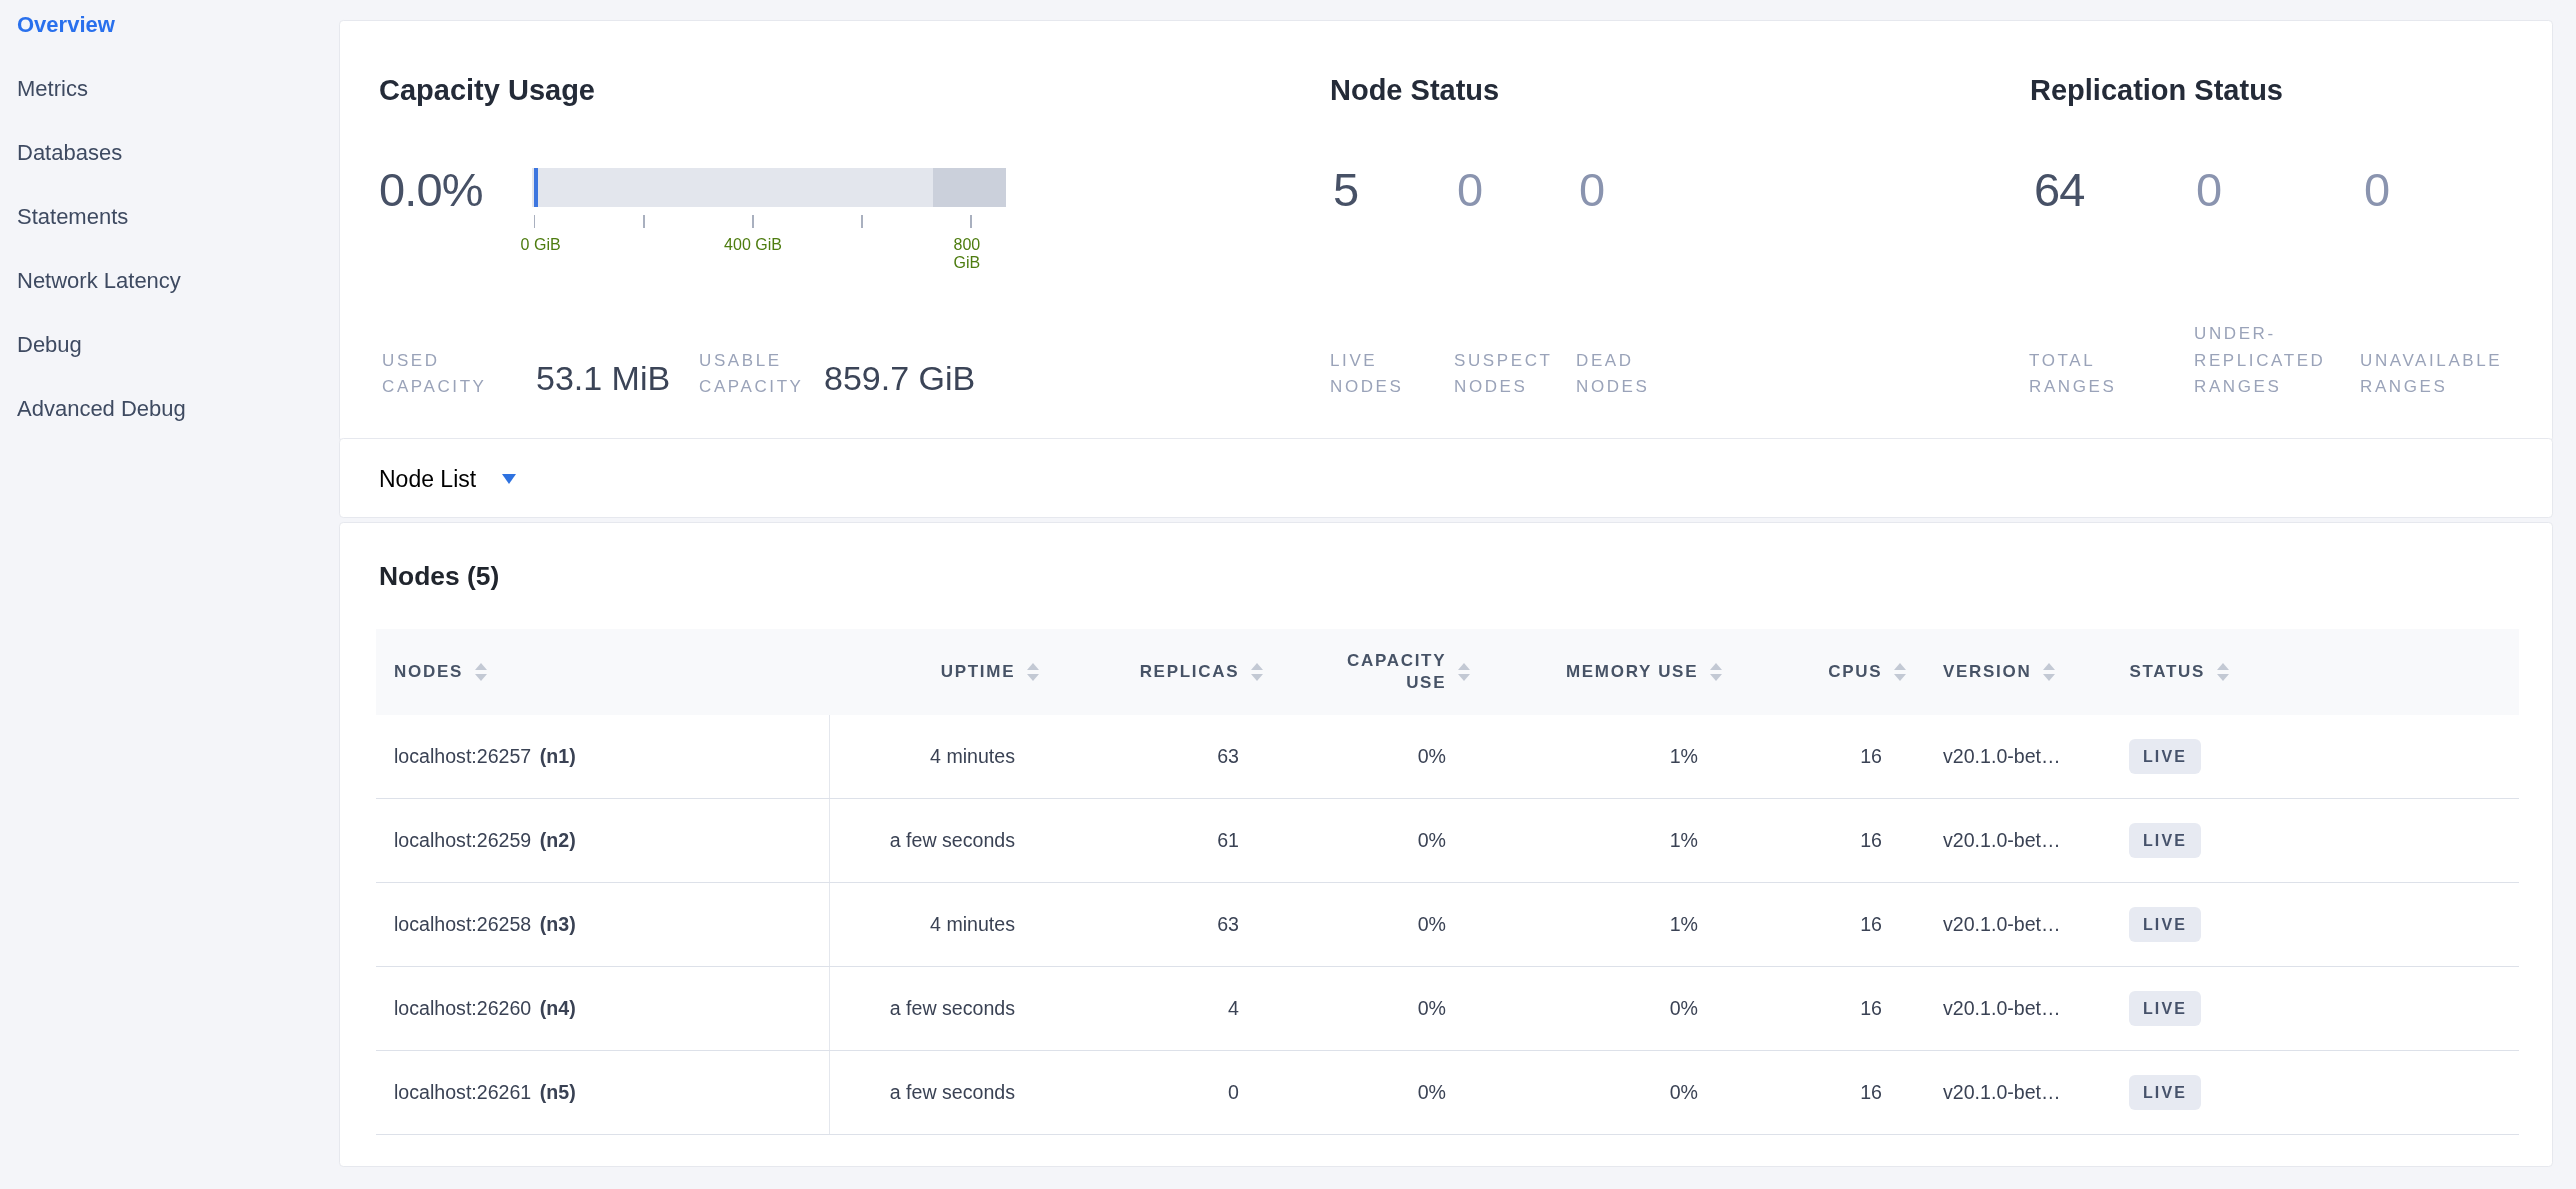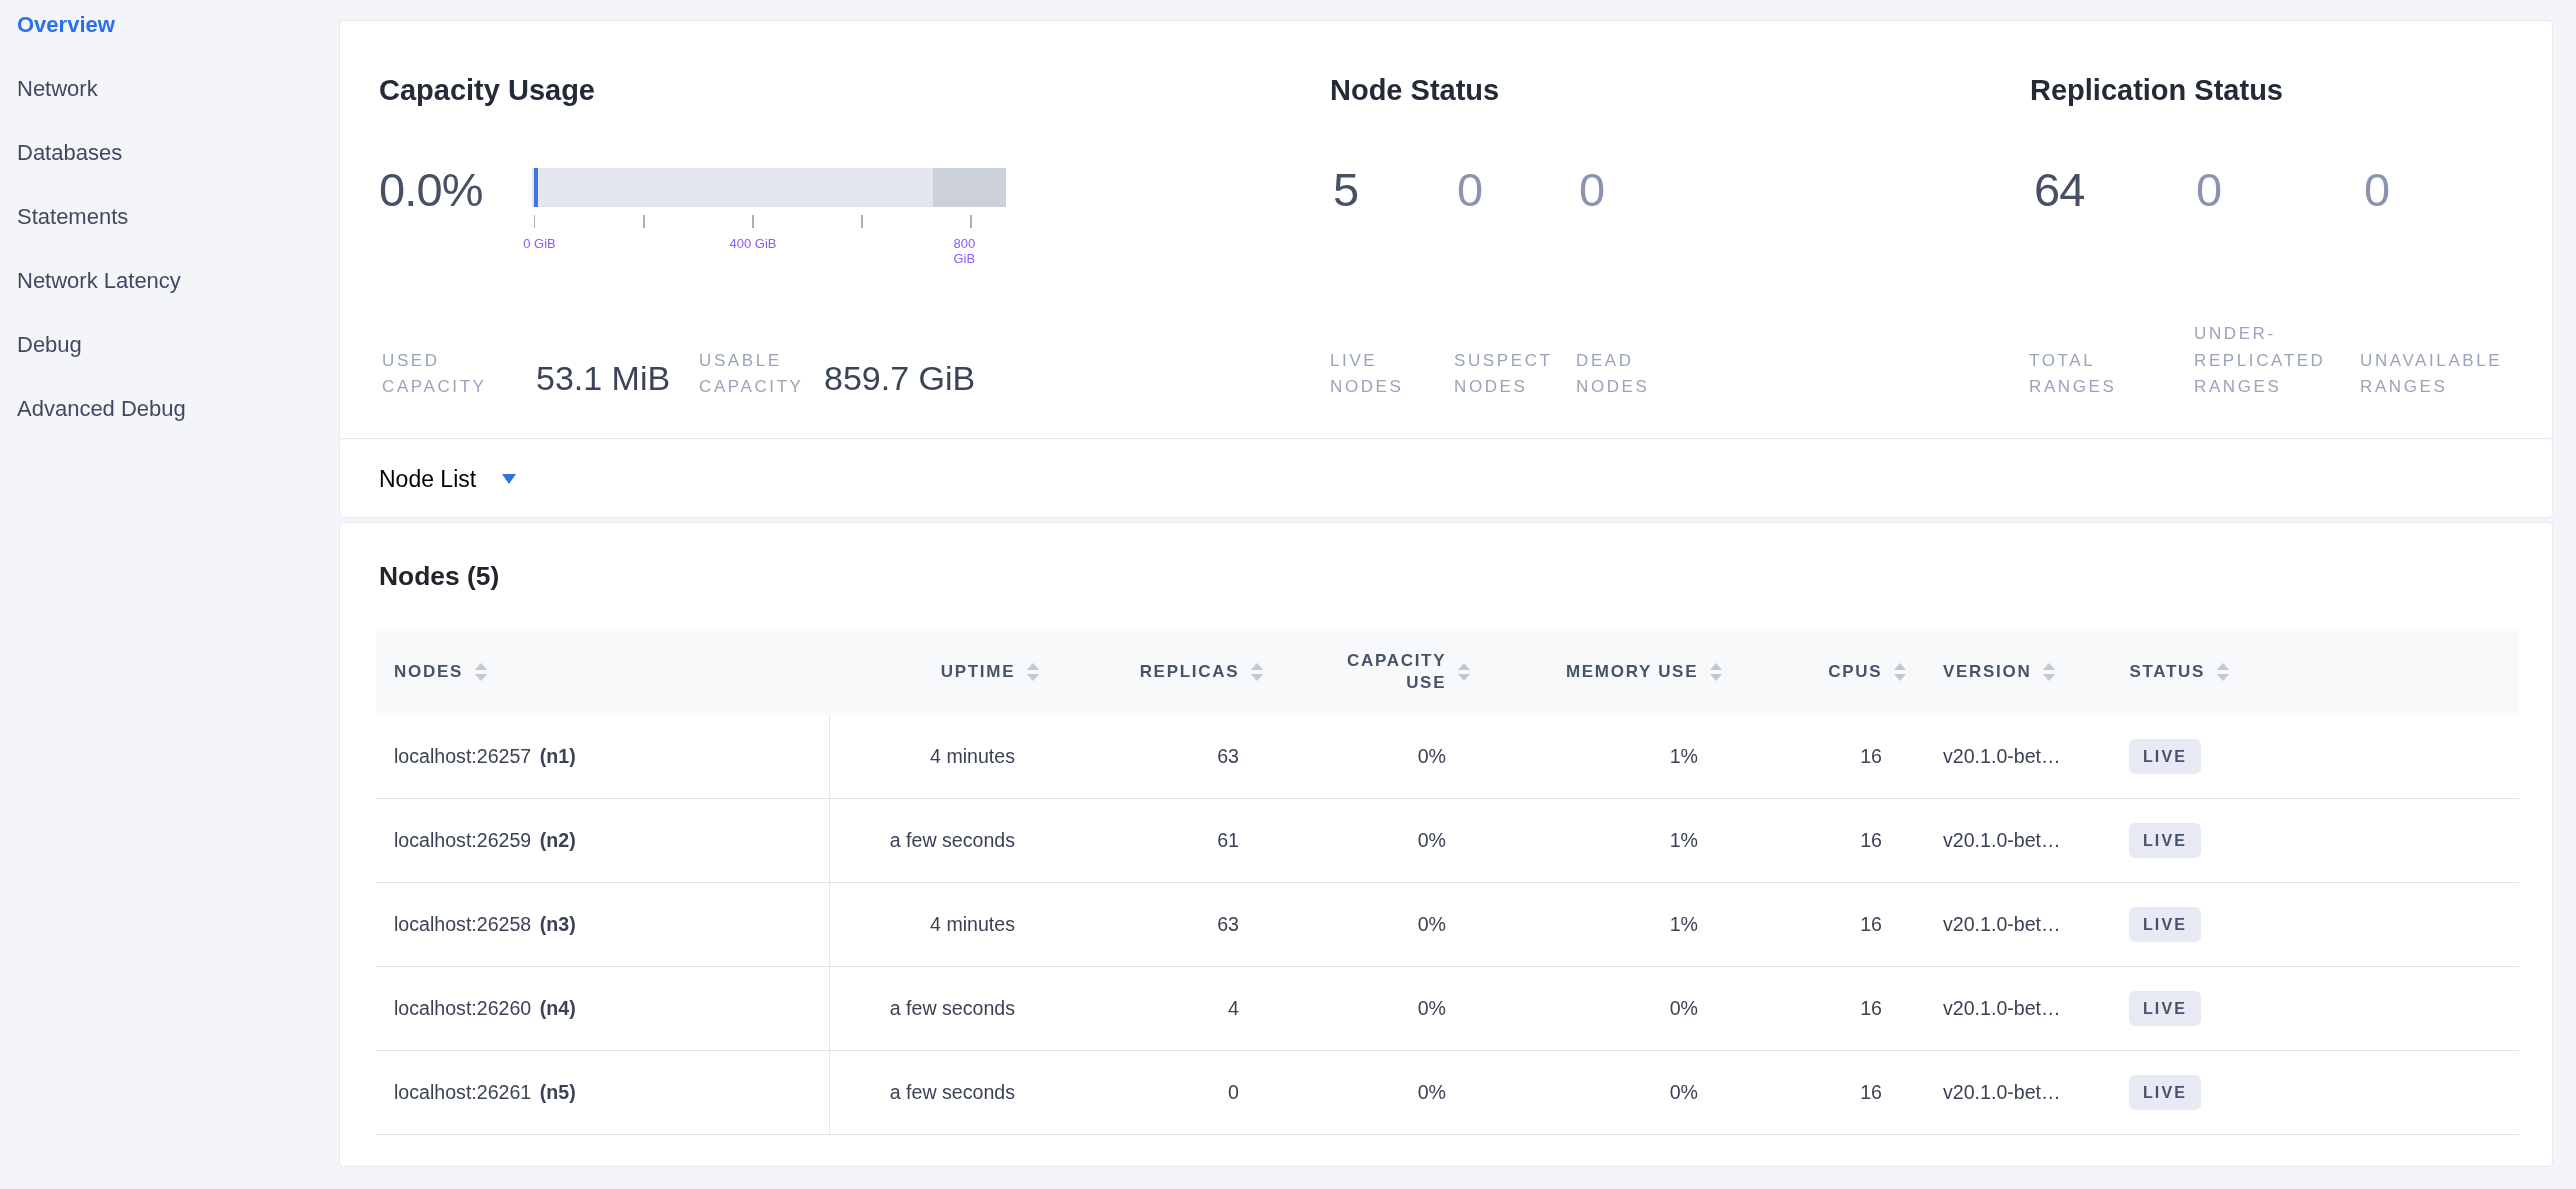--- a/index.html
+++ b/index.html
@@ -39,21 +39,21 @@
   
   .capbar { position:absolute; left:192px; top:147px; width:474px; height:39px; background:#e3e6ed; }
   .capbar .other { position:absolute; right:0; top:0; width:73px; height:39px; background:#cbd0db; }
   .capbar .used  { position:absolute; left:1.7px; top:0; width:4.3px; height:39px; background:#3d76df; }
   .ticks { position:absolute; left:192px; top:194px; width:474px; height:13.6px; }
   .ticks i { position:absolute; width:1.7px; height:13.6px; background:#a9b0bf; }
   .ticks i:nth-child(1){left:1.7px;} .ticks i:nth-child(2){left:111px;}
   .ticks i:nth-child(3){left:220px;} .ticks i:nth-child(4){left:329px;}
   .ticks i:nth-child(5){left:438px;}
   .ticklabels { position:absolute; left:192px; top:215px; width:474px; height:24px;
-    font-size:13px; color:#8b5cf6; }
+    font-size:16px; color:#4d7c0f; }
   .ticklabels span { position:absolute; transform:translateX(-50%); }
   .ticklabels span:nth-child(1){left:2.6px; transform:translateX(-35%);}
   .ticklabels span:nth-child(2){left:221px;}
   .ticklabels span:nth-child(3){left:439px;}
   
   .nl-label { position:absolute; left:39px; top:0; height:80px; display:flex; align-items:center;
     font-size:23px; color:#000000; font-weight:500; cursor:pointer; }
   .nl-caret { display:inline-block; margin-left:25.6px; width:0; height:0;
     border-left:7.7px solid transparent; border-right:7.7px solid transparent;
     border-top:10.2px solid #2e72e0; }
@@ -87,21 +87,21 @@
     display:inline-block; background:#e7eaf2; color:#46526b; border-radius:6px;
     font-size:16px; font-weight:700; letter-spacing:2.1px; padding:9.4px 13.6px; line-height:1;
   }
 </style>
 </head>
 <body>
 
 <nav class="sidebar">
   <ul>
     <li class="active">Overview</li>
-    <li>Network</li>
+    <li>Metrics</li>
     <li>Databases</li>
     <li>Statements</li>
     <li>Network Latency</li>
     <li>Debug</li>
     <li>Advanced Debug</li>
   </ul>
 </nav>
 
 <section class="card card-top">
 

